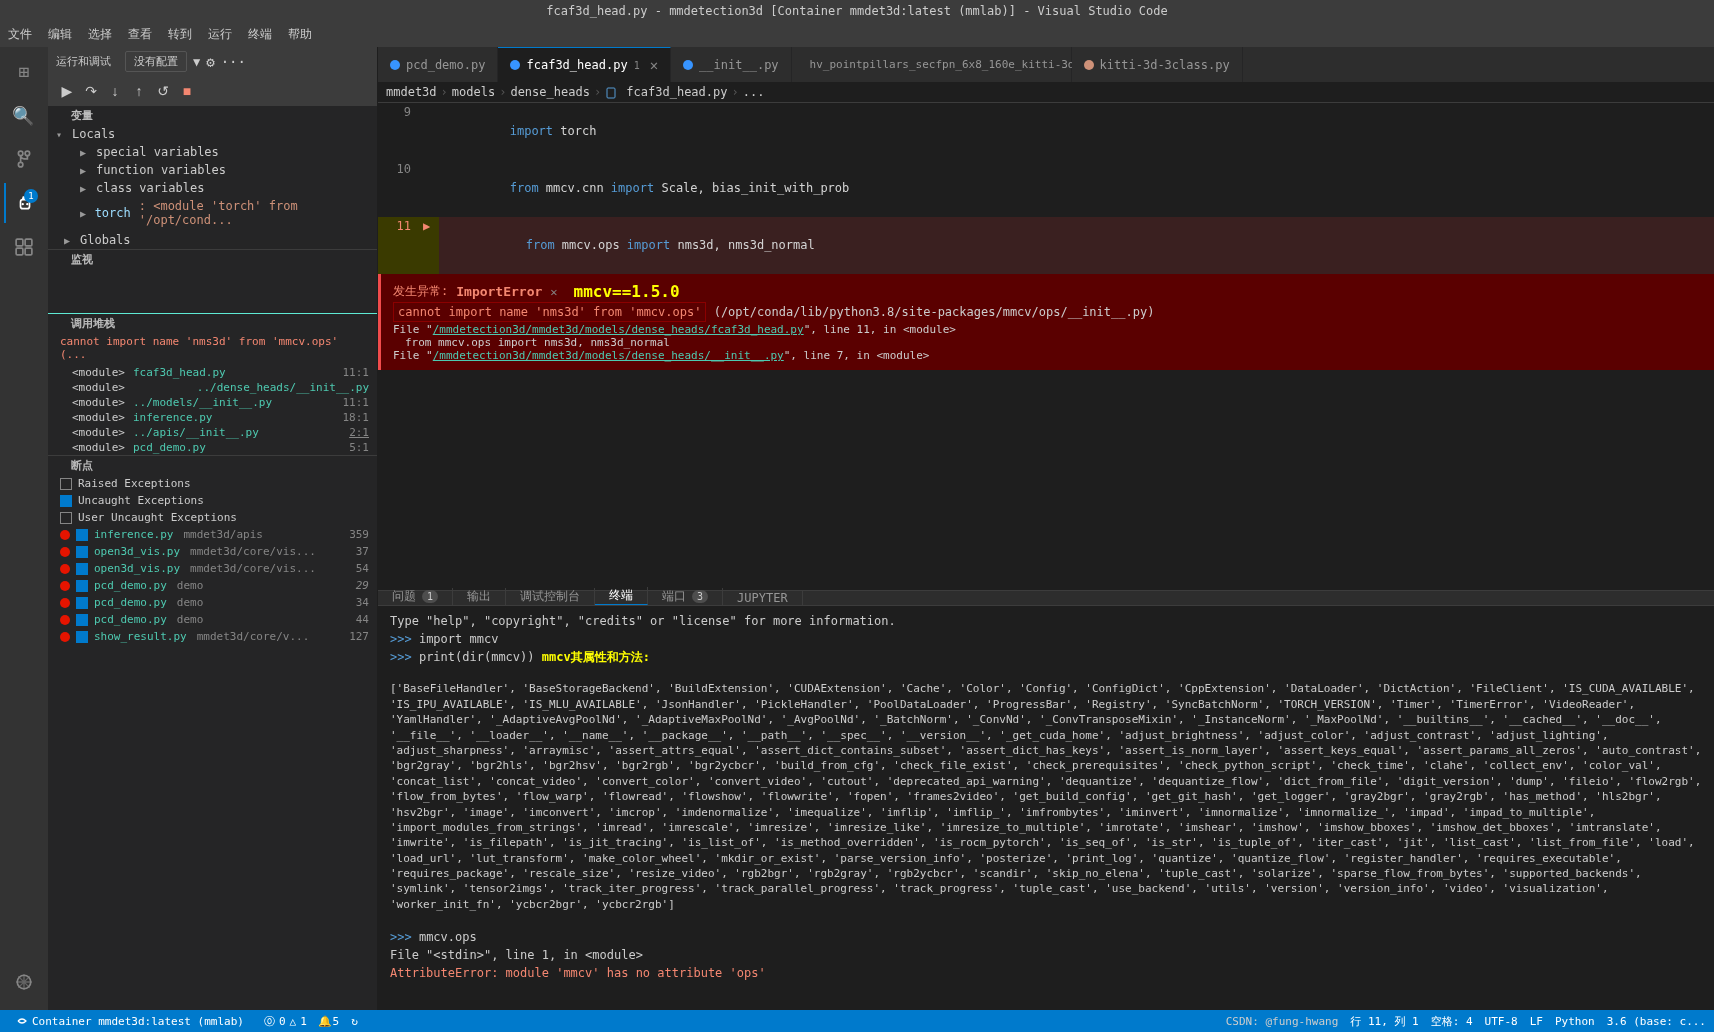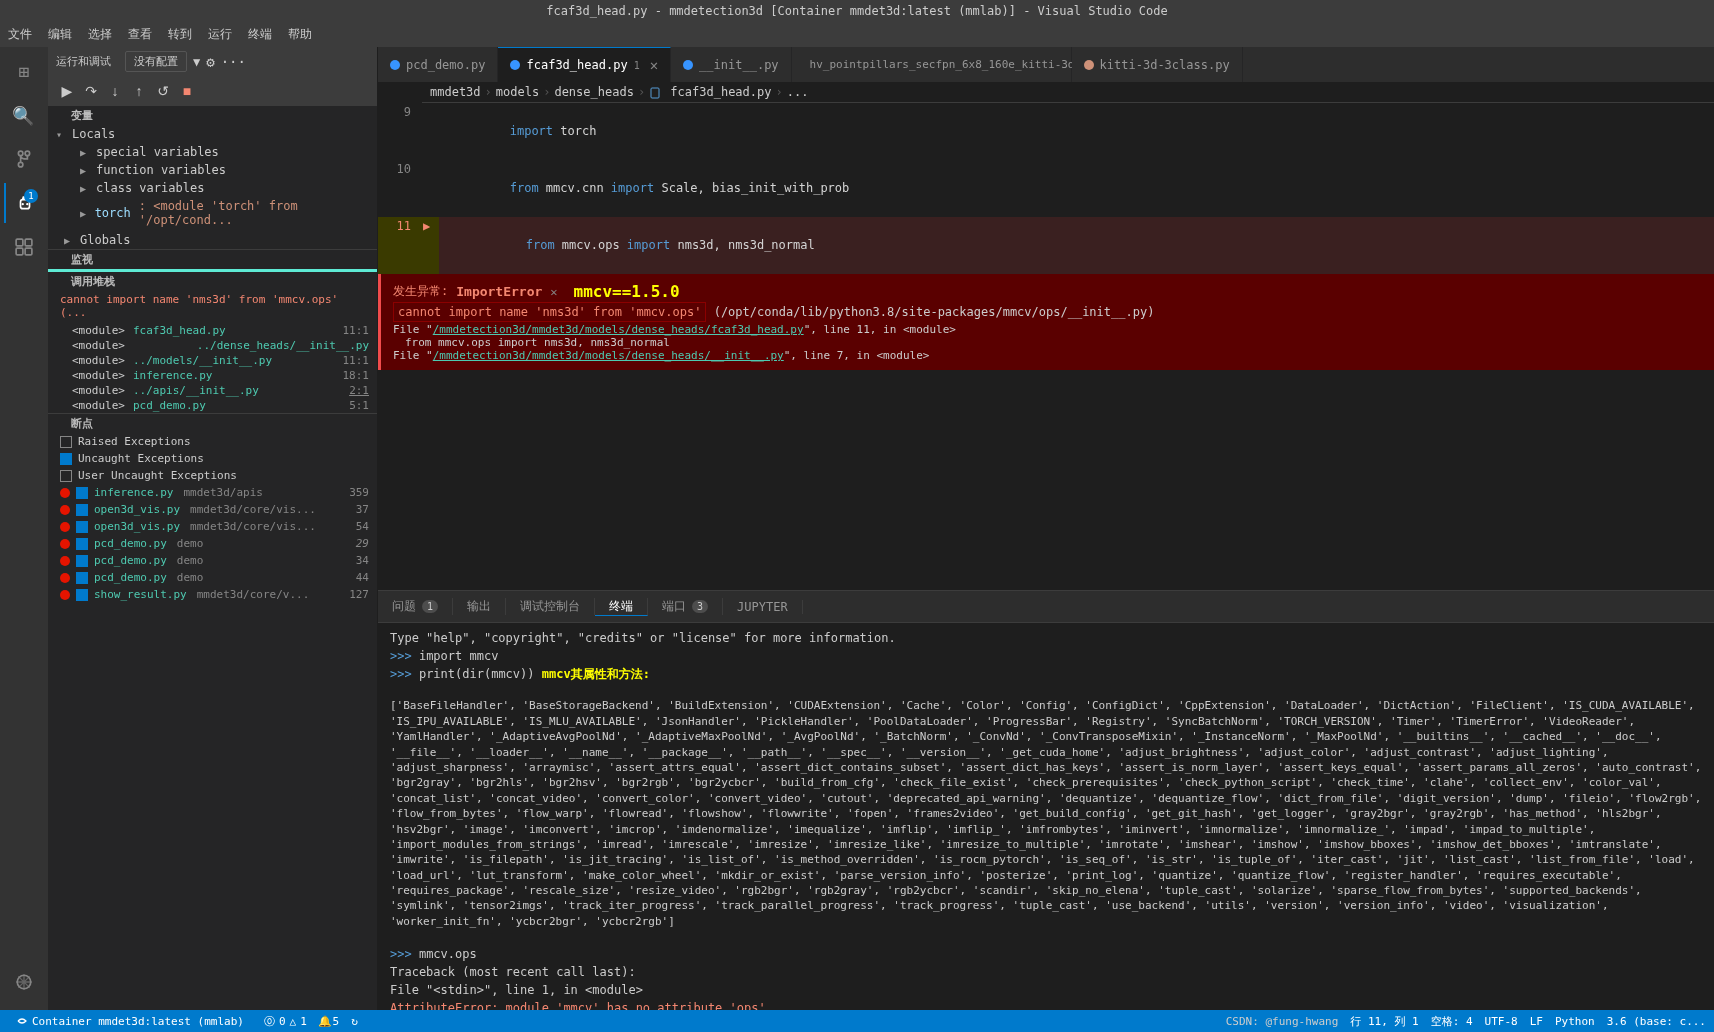--- a/index.html
+++ b/index.html
@@ -124,21 +124,22 @@
     }
     .tree-arrow { font-size: 10px; color: #999; width: 12px; }
 
     .variable-section {
       overflow-y: auto;
       flex: 1;
     }
 
     
     .call-stack-section {
-      border-top: 3px solid #5eead4;
+      border-top: 1px solid #5eead4;
+      margin-top: 44px;
     }
     .call-stack-item {
       padding: 1px 8px 1px 24px;
       font-size: 11px;
       display: flex;
       justify-content: space-between;
       color: #cccccc;
     }
 
     .breakpoint-item {
@@ -200,21 +201,20 @@
     .breadcrumb {
       background: #1e1e1e;
       padding: 3px 8px;
       font-size: 12px;
       color: #858585;
       display: flex;
       align-items: center;
       gap: 4px;
       flex-shrink: 0;
       border-bottom: 1px solid #3c3c3c;
-      margin-left: 44px;
     }
     .breadcrumb span { color: #cccccc; }
 
     
     .code-editor {
       flex: 1;
       overflow: hidden;
       position: relative;
       display: flex;
       flex-direction: column;
@@ -260,22 +260,22 @@
       background: #1e1e1e;
       border-top: 1px solid #3c3c3c;
       display: flex;
       flex-direction: column;
       flex-shrink: 0;
     }
     .panel-tabs {
       display: flex;
       background: #2d2d2d;
       border-bottom: 1px solid #3c3c3c;
-      height: 32px;
-      align-items: center;
+      height: 15px;
+      align-items: flex-end;
       flex-shrink: 0;
     }
     .panel-tab {
       padding: 0 14px;
       display: flex;
       align-items: center;
       gap: 6px;
       font-size: 12px;
       color: #969696;
       cursor: pointer;
@@ -684,21 +684,20 @@
           <div>
             <span class="prompt">&gt;&gt;&gt;</span> print(dir(mmcv))
             <span class="highlight-yellow">mmcv其属性和方法:</span>
           </div>
           <div style="word-wrap:break-word;white-space:pre-wrap;font-size:11px;line-height:1.4;">
 ['BaseFileHandler', 'BaseStorageBackend', 'BuildExtension', 'CUDAExtension', 'Cache', 'Color', 'Config', 'ConfigDict', 'CppExtension', 'DataLoader', 'DictAction', 'FileClient', 'IS_CUDA_AVAILABLE', 'IS_IPU_AVAILABLE', 'IS_MLU_AVAILABLE', 'JsonHandler', 'PickleHandler', 'PoolDataLoader', 'ProgressBar', 'Registry', 'SyncBatchNorm', 'TORCH_VERSION', 'Timer', 'TimerError', 'VideoReader', 'YamlHandler', '_AdaptiveAvgPoolNd', '_AdaptiveMaxPoolNd', '_AvgPoolNd', '_BatchNorm', '_ConvNd', '_ConvTransposeMixin', '_InstanceNorm', '_MaxPoolNd', '__builtins__', '__cached__', '__doc__', '__file__', '__loader__', '__name__', '__package__', '__path__', '__spec__', '__version__', '_get_cuda_home', 'adjust_brightness', 'adjust_color', 'adjust_contrast', 'adjust_lighting', 'adjust_sharpness', 'arraymisc', 'assert_attrs_equal', 'assert_dict_contains_subset', 'assert_dict_has_keys', 'assert_is_norm_layer', 'assert_keys_equal', 'assert_params_all_zeros', 'auto_contrast', 'bgr2gray', 'bgr2hls', 'bgr2hsv', 'bgr2rgb', 'bgr2ycbcr', 'build_from_cfg', 'check_file_exist', 'check_prerequisites', 'check_python_script', 'check_time', 'clahe', 'collect_env', 'color_val', 'concat_list', 'concat_video', 'convert_color', 'convert_video', 'cutout', 'deprecated_api_warning', 'dequantize', 'dequantize_flow', 'dict_from_file', 'digit_version', 'dump', 'fileio', 'flow2rgb', 'flow_from_bytes', 'flow_warp', 'flowread', 'flowshow', 'flowwrite', 'fopen', 'frames2video', 'get_build_config', 'get_git_hash', 'get_logger', 'gray2bgr', 'gray2rgb', 'has_method', 'hls2bgr', 'hsv2bgr', 'image', 'imconvert', 'imcrop', 'imdenormalize', 'imequalize', 'imflip', 'imflip_', 'imfrombytes', 'iminvert', 'imnormalize', 'imnormalize_', 'impad', 'impad_to_multiple', 'import_modules_from_strings', 'imread', 'imrescale', 'imresize', 'imresize_like', 'imresize_to_multiple', 'imrotate', 'imshear', 'imshow', 'imshow_bboxes', 'imshow_det_bboxes', 'imtranslate', 'imwrite', 'is_filepath', 'is_jit_tracing', 'is_list_of', 'is_method_overridden', 'is_rocm_pytorch', 'is_seq_of', 'is_str', 'is_tuple_of', 'iter_cast', 'jit', 'list_cast', 'list_from_file', 'load', 'load_url', 'lut_transform', 'make_color_wheel', 'mkdir_or_exist', 'parse_version_info', 'posterize', 'print_log', 'quantize', 'quantize_flow', 'register_handler', 'requires_executable', 'requires_package', 'rescale_size', 'resize_video', 'rgb2bgr', 'rgb2gray', 'rgb2ycbcr', 'scandir', 'skip_no_elena', 'tuple_cast', 'solarize', 'sparse_flow_from_bytes', 'supported_backends', 'symlink', 'tensor2imgs', 'track_iter_progress', 'track_parallel_progress', 'track_progress', 'tuple_cast', 'use_backend', 'utils', 'version', 'version_info', 'video', 'visualization', 'worker_init_fn', 'ycbcr2bgr', 'ycbcr2rgb']
           </div>
           <div>
             <span class="prompt">&gt;&gt;&gt;</span> mmcv.ops
           </div>
-          <div>Traceback (most recent call last):</div>
           <div>  File "&lt;stdin&gt;", line 1, in &lt;module&gt;</div>
           <div style="color:#f48771;">AttributeError: module 'mmcv' has no attribute 'ops'</div>
 
         </div>
       </div>
     </div>
   </div>
 </div>
 
 <div class="status-bar">

